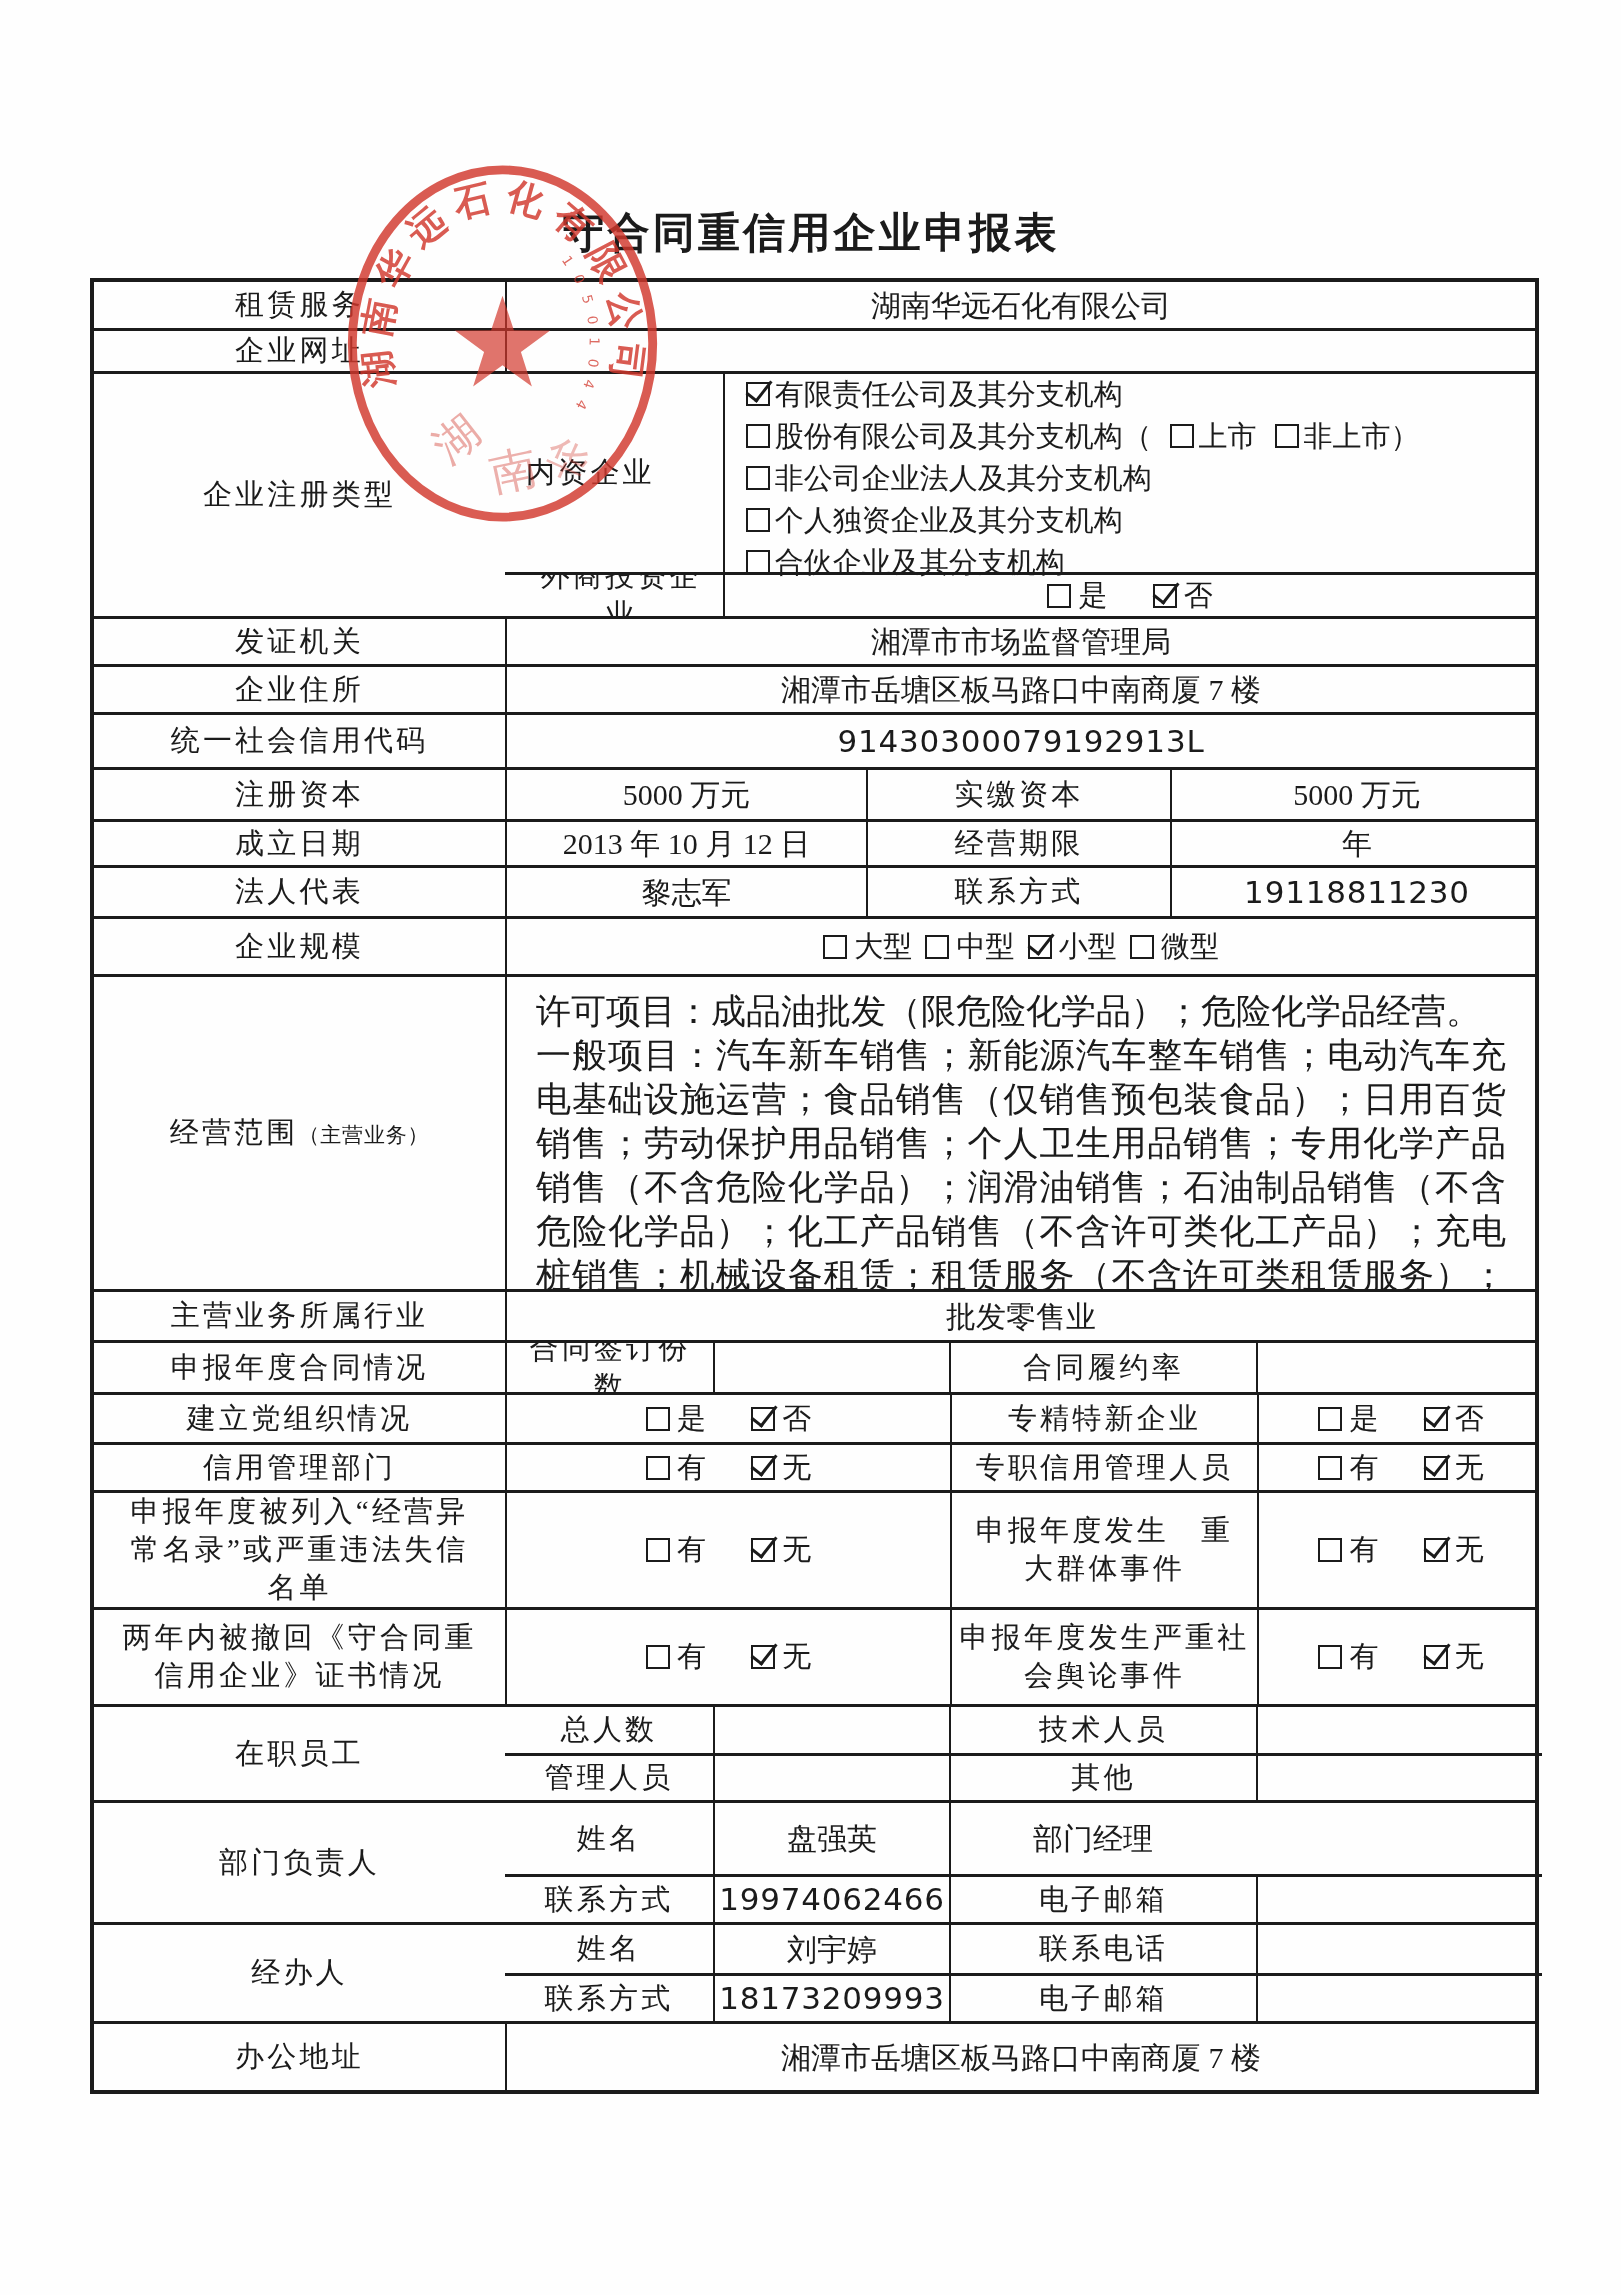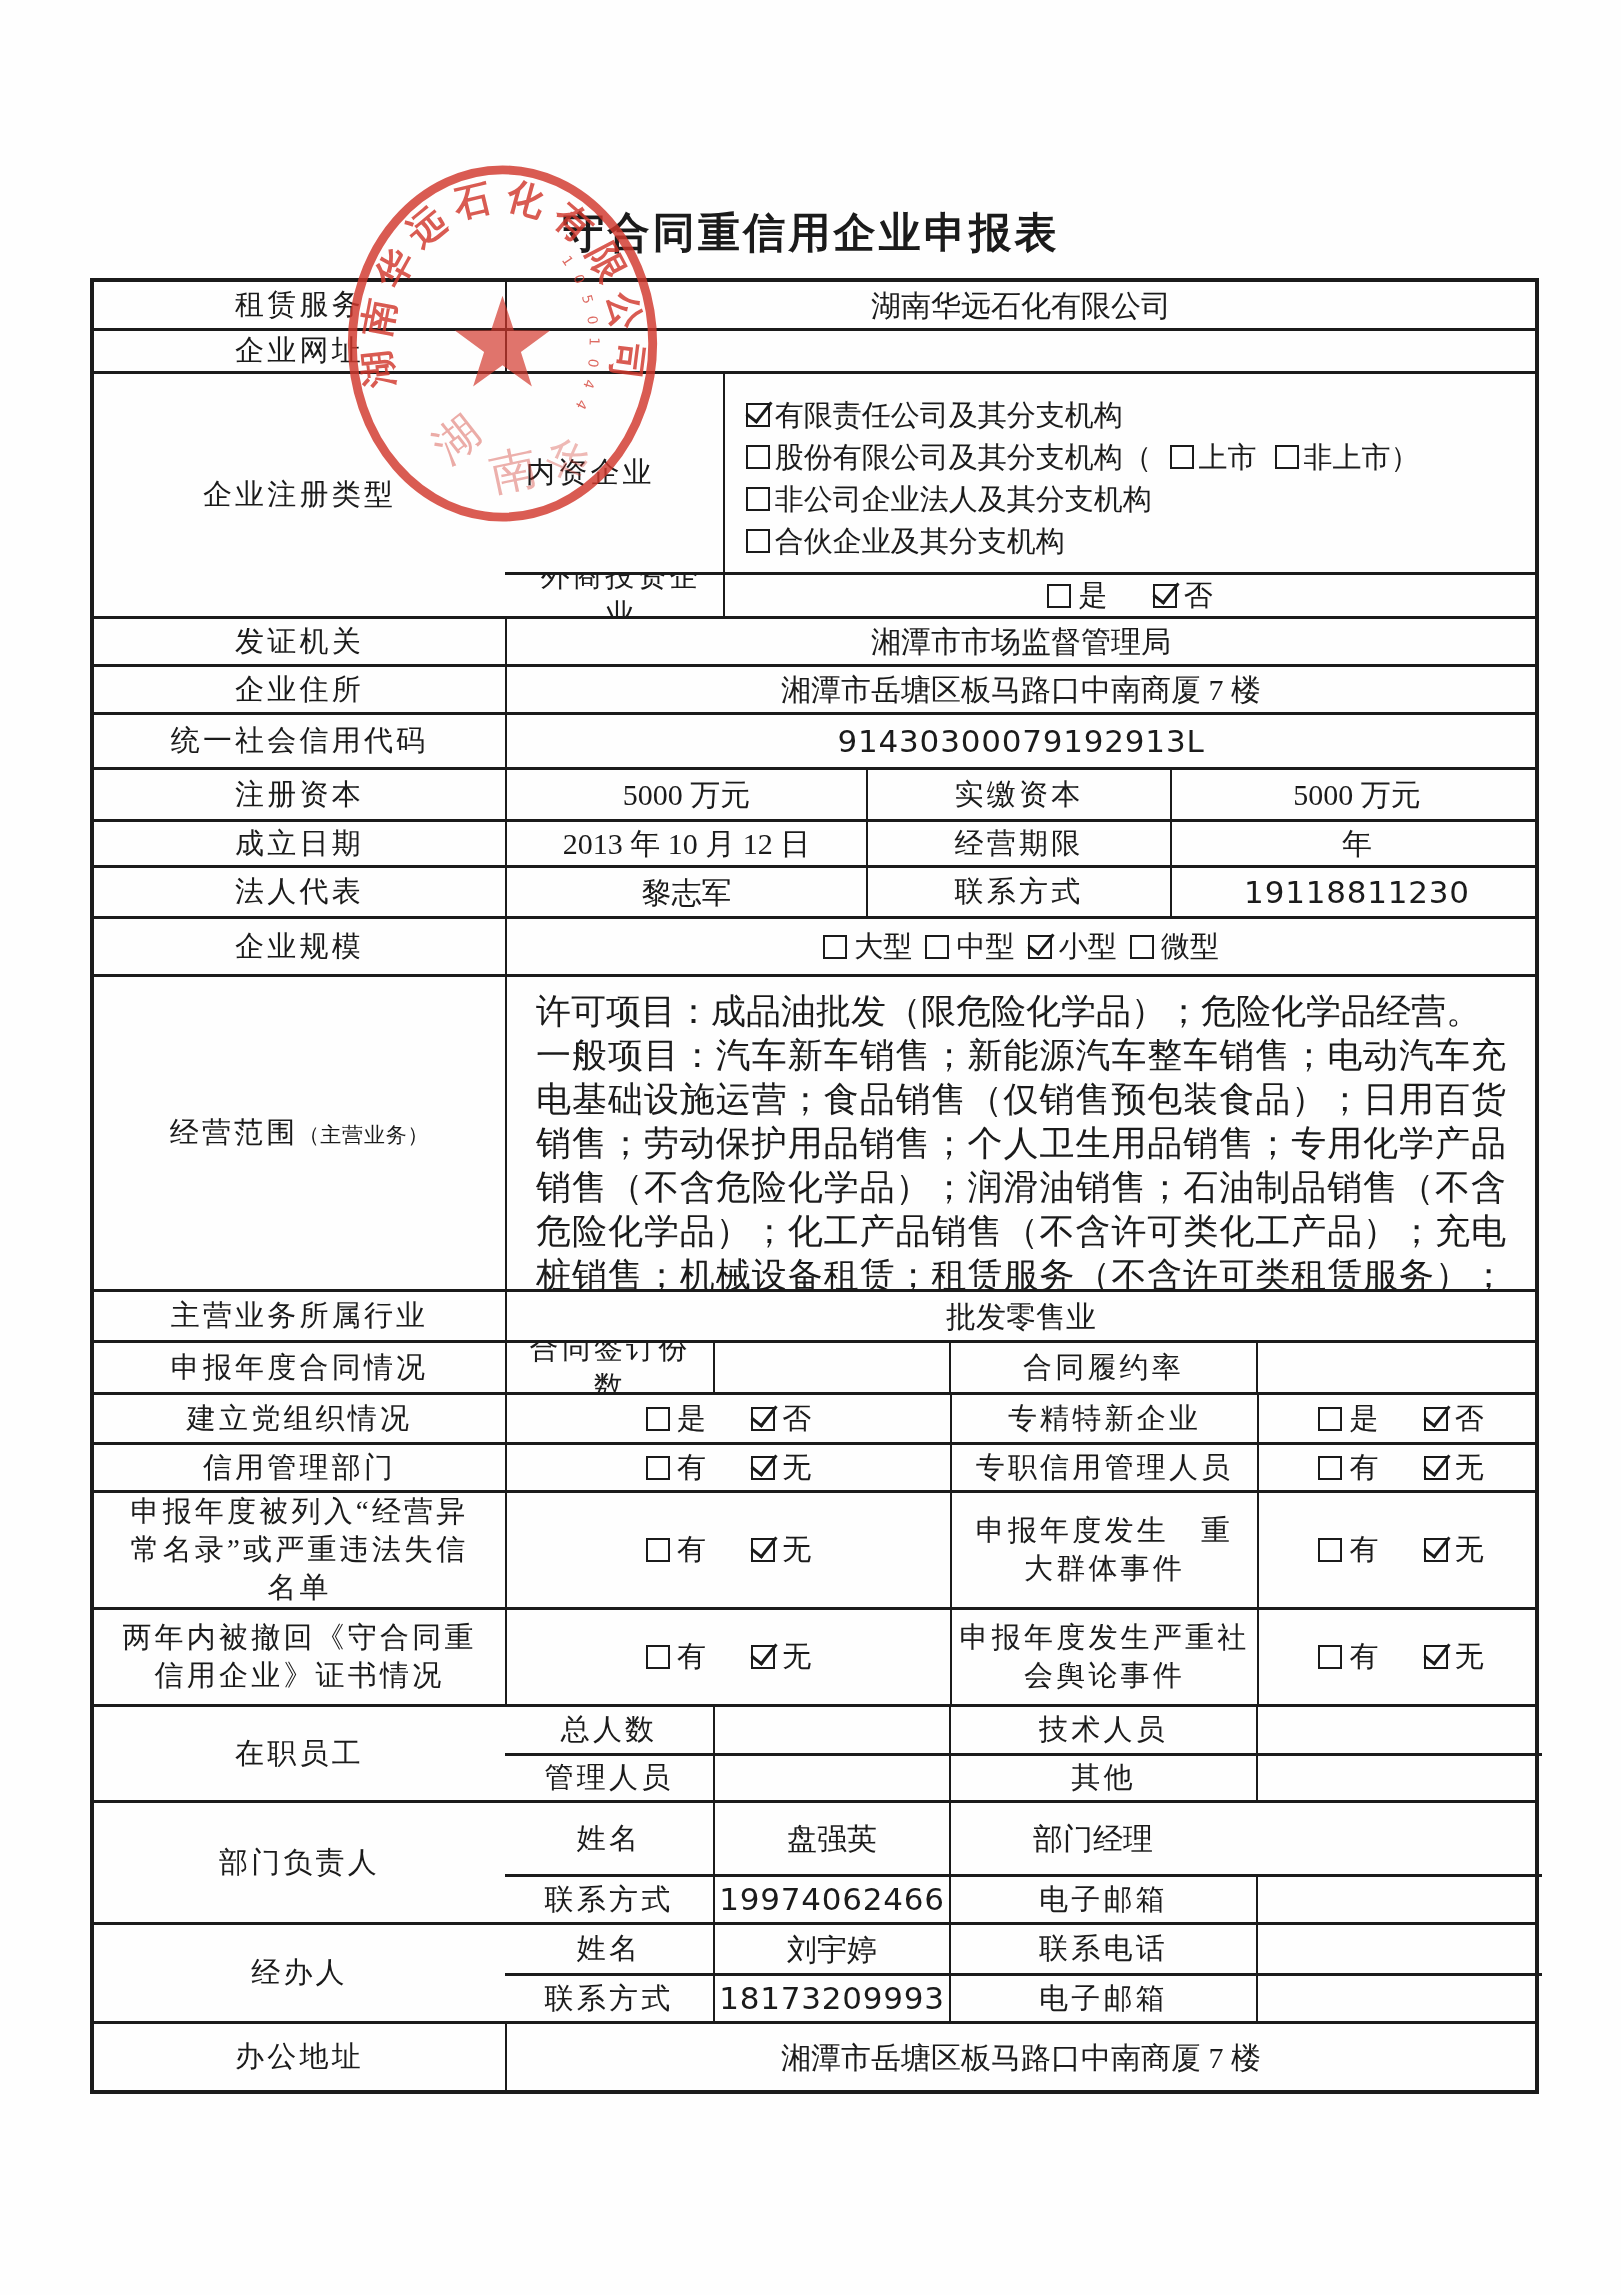--- a/index.html
+++ b/index.html
@@ -136,20 +136,24 @@
               </span><span class="cbx">
                 <span class="box"></span>
                 <span class="cbt">非上市）</span>
               </span></div>
           <div class="chk-line opts-tight"><span class="cbx">
                 <span class="box"></span>
                 <span class="cbt">非公司企业法人及其分支机构</span>
               </span></div>
           <div class="chk-line opts-tight"><span class="cbx">
                 <span class="box"></span>
+                <span class="cbt">个人独资企业及其分支机构</span>
+              </span></div>
+          <div class="chk-line opts-tight"><span class="cbx">
+                <span class="box"></span>
                 <span class="cbt">合伙企业及其分支机构</span>
               </span></div>
         </div>
       </div>
       <div class="subrow" style="height:44px">
         <div class="cell cfirst w-mid lab" style="justify-content:flex-start;padding-left:21px;">外商投资企业</div>
         <div class="cell w-rest opts-wide">
             <span class="cbx">
               <span class="box"></span>
               <span class="cbt">是</span>

